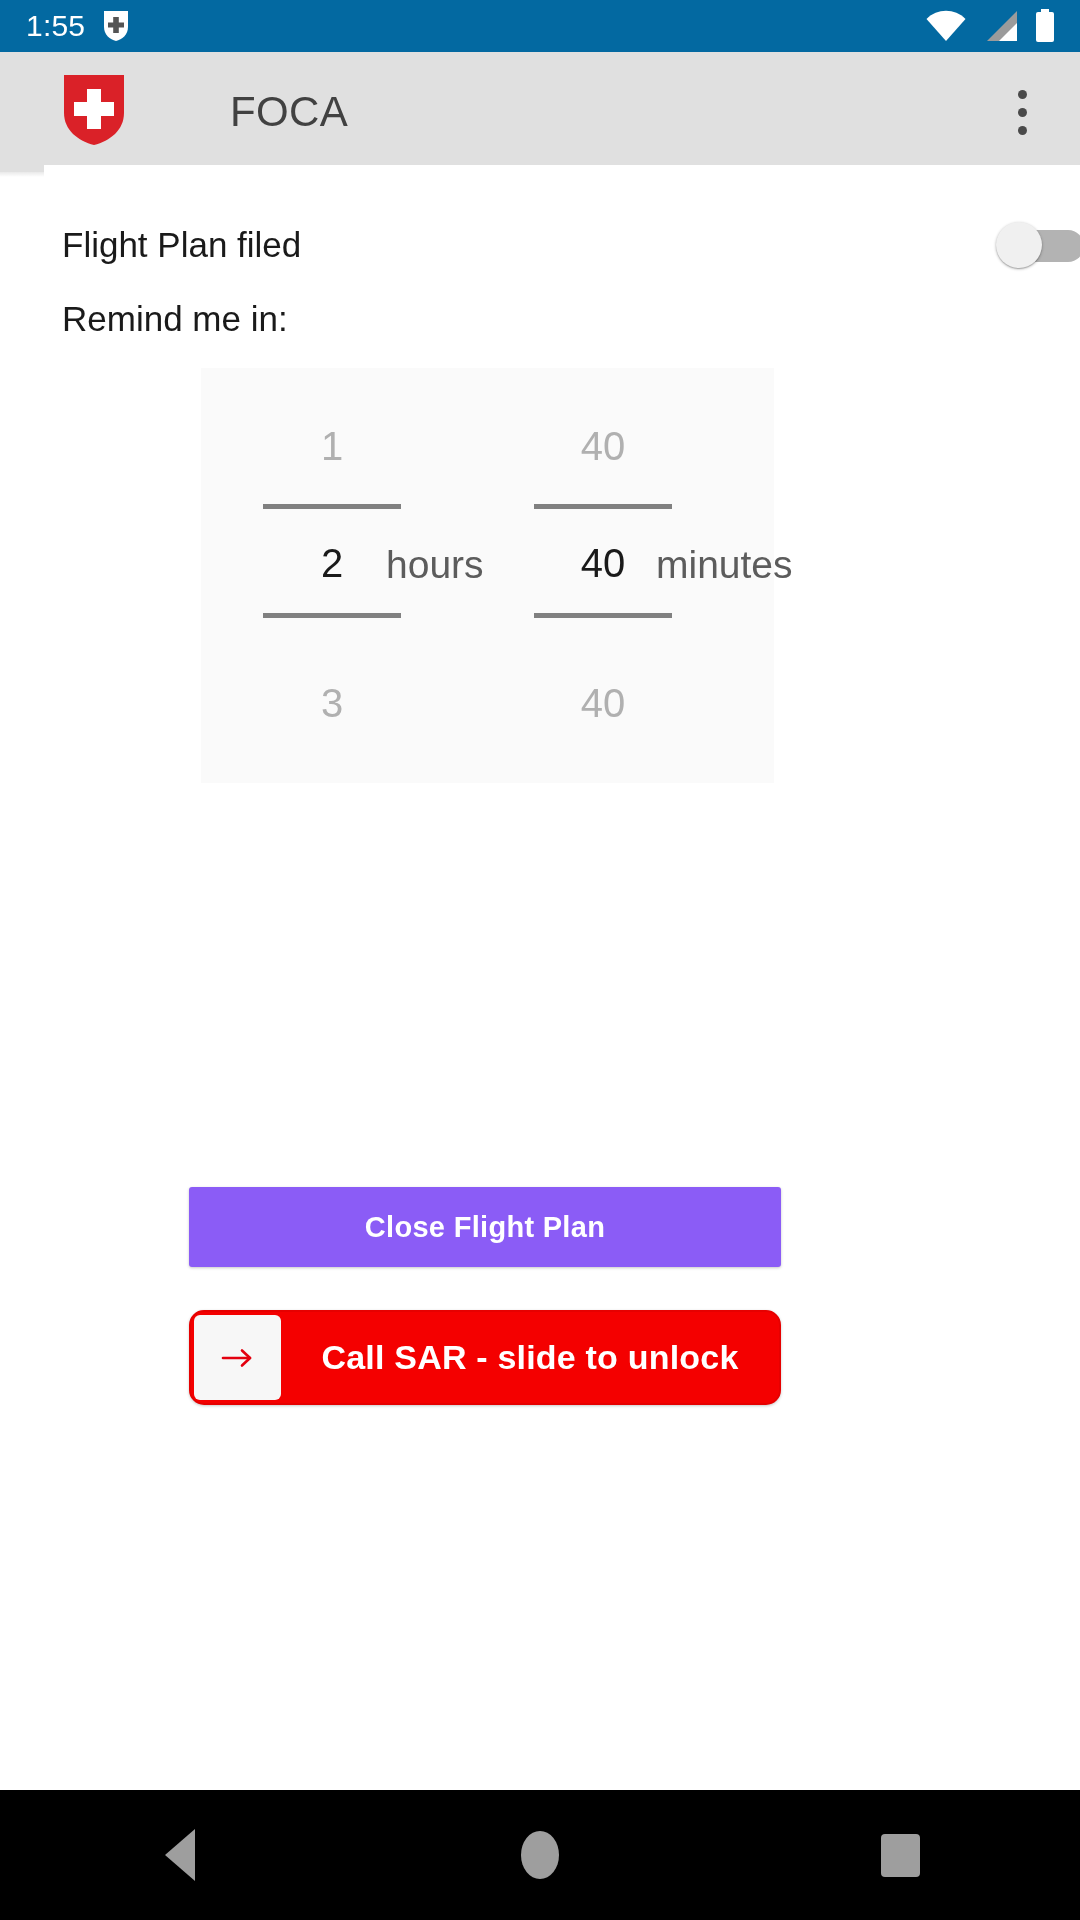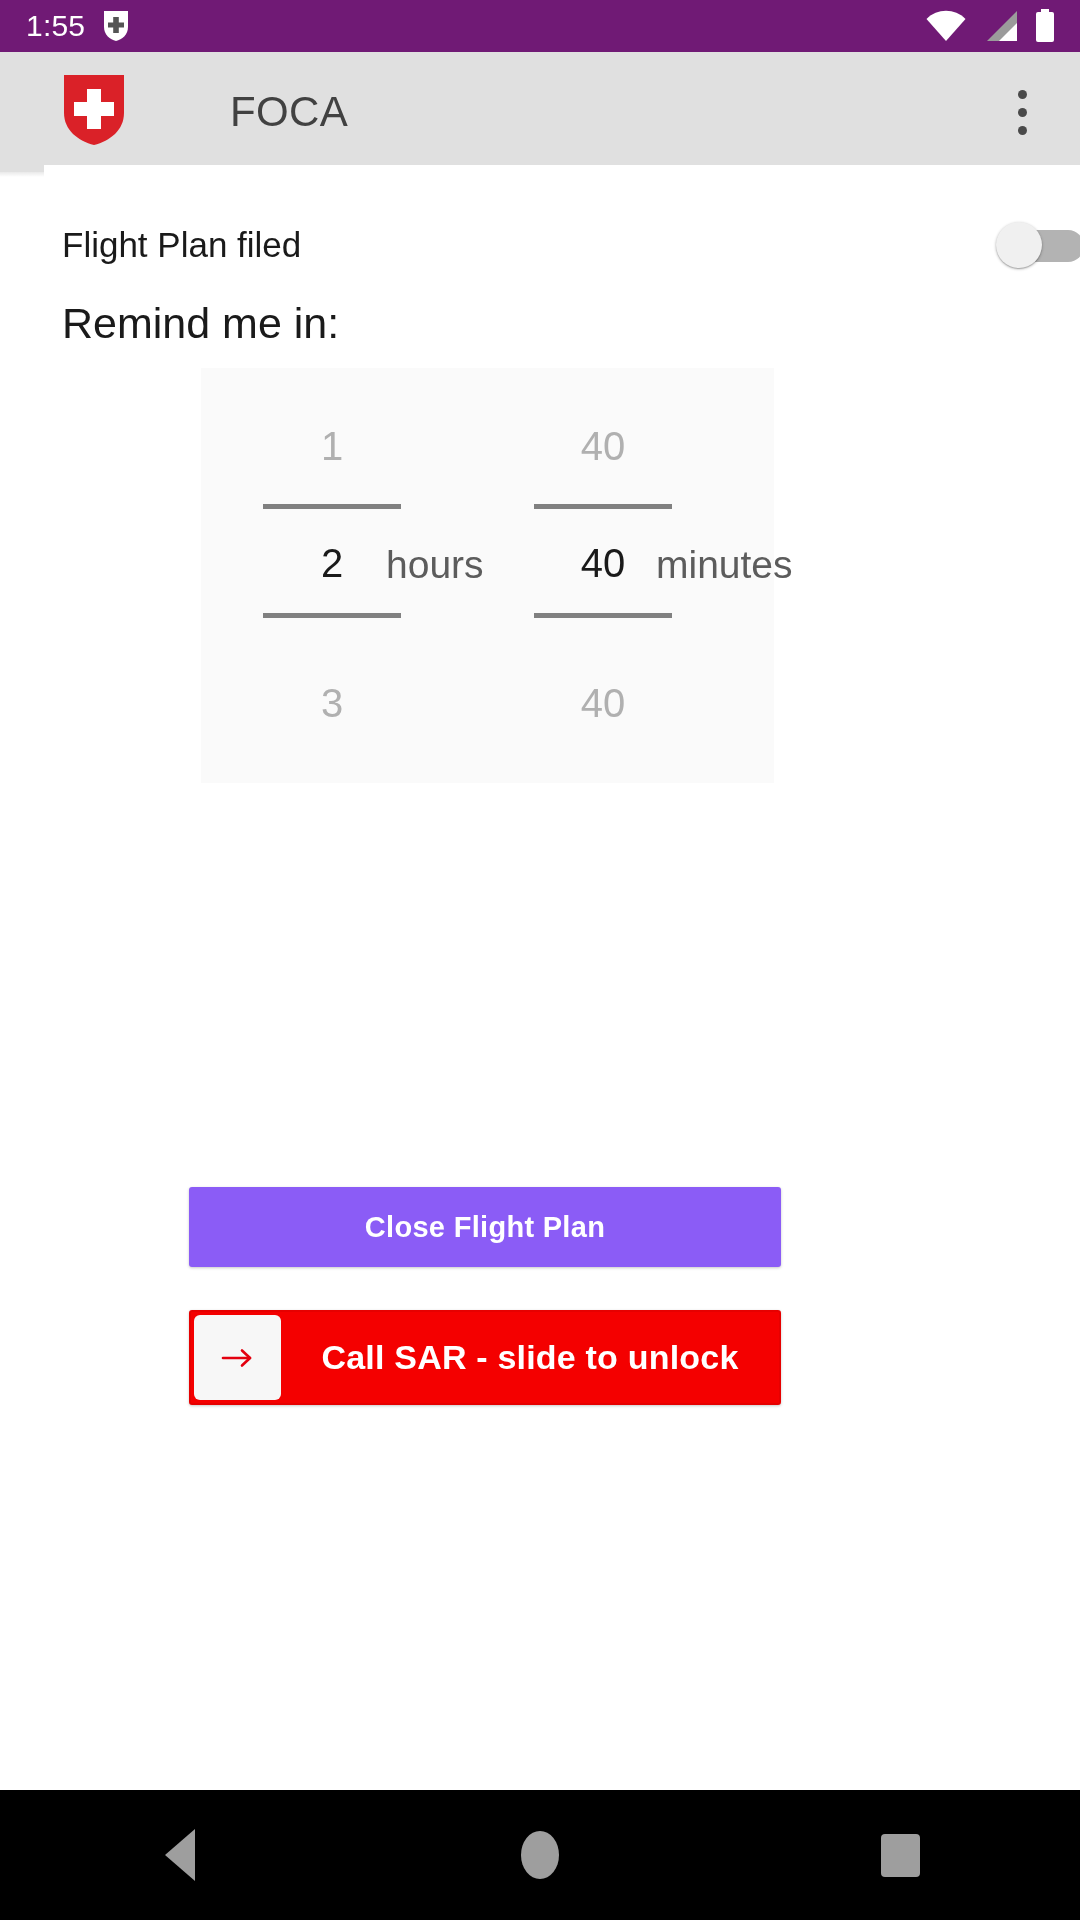--- a/index.html
+++ b/index.html
@@ -12,21 +12,21 @@
   #screen {
     position: relative;
     width: 1080px; height: 1920px;
     background: #ffffff;
   }
 
   
   #status-bar {
     position: absolute; left: 0; top: 0;
     width: 1080px; height: 52px;
-    background: #701a75;
+    background: #0369a1;
     display: flex; align-items: center;
     box-sizing: border-box;
     padding: 0 24px 0 26px;
   }
   #status-clock {
     color: #ffffff;
     font-size: 30px;
     letter-spacing: .2px;
     line-height: 1;
   }
@@ -105,21 +105,21 @@
   #toggle-thumb {
     position: absolute; left: 0; top: 0;
     width: 46px; height: 46px;
     border-radius: 50%;
     background: #f0f0f0;
     box-shadow: 0 1px 3px rgba(0,0,0,.30), 0 1px 1px rgba(0,0,0,.16);
   }
 
   #remind-label {
     position: absolute; left: 18px; top: 134px;
-    font-size: 43px;
+    font-size: 35px;
     color: #1a1a1a;
   }
 
   
   #time-picker {
     position: absolute; left: 157px; top: 203px;
     width: 573px; height: 415px;
     background: #FAFAFA;
   }
   .picker-col {
@@ -182,21 +182,21 @@
     letter-spacing: .3px;
     cursor: pointer;
     box-shadow: 0 1px 3px rgba(0,0,0,.22);
   }
 
   #call-sar-slider {
     position: absolute; left: 145px; top: 1145px;
     width: 592px; height: 95px;
     background: #F40000;
     border: 2px solid #E60000;
-    border-radius: 3px;
+    border-radius: 15px;
     box-sizing: border-box;
     box-shadow: 0 1px 3px rgba(0,0,0,.22);
     cursor: pointer;
     overflow: hidden;
   }
   #sar-thumb {
     position: absolute; left: 3px; top: 3px;
     width: 87px; height: 85px;
     background: #F7F7F7;
     border-radius: 6px;

